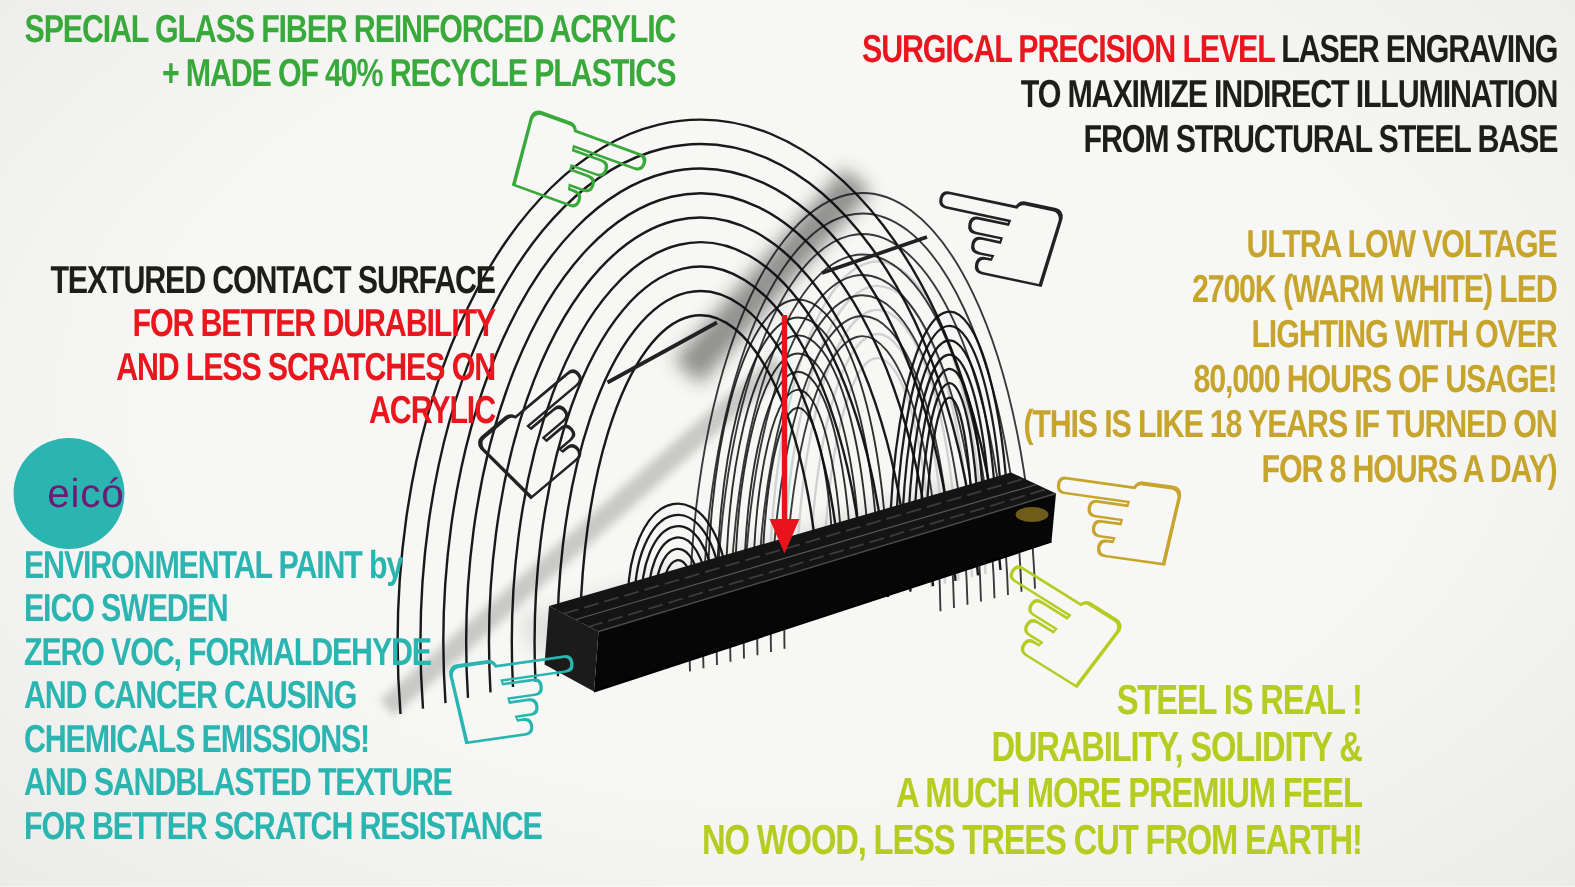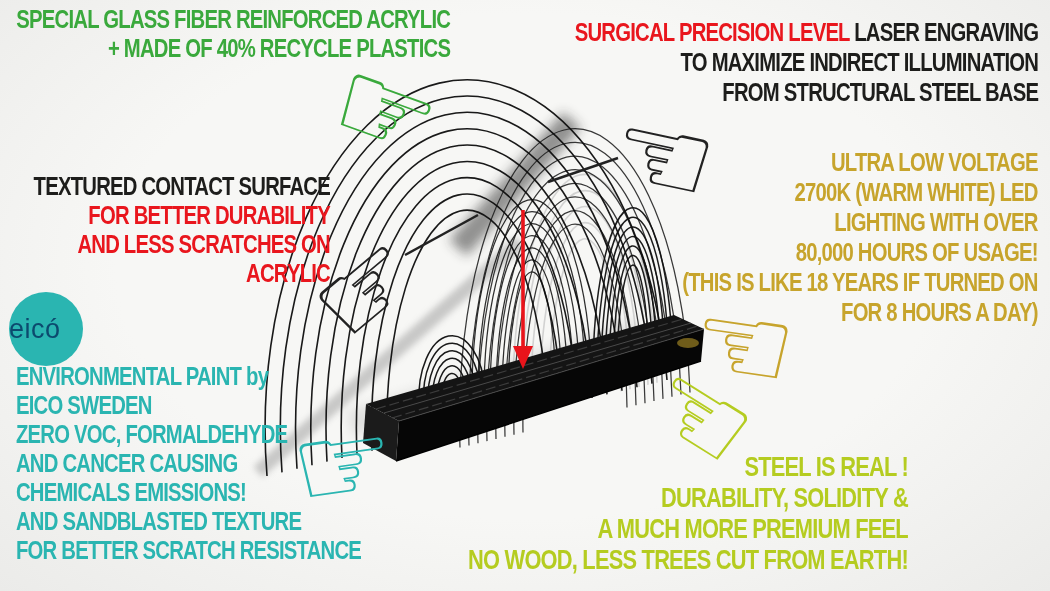--- a/index.html
+++ b/index.html
@@ -29,22 +29,22 @@
     text-align:center;user-select:none;
   }
   #hand-green{left:328px;top:54px;transform:rotate(20deg);}
   #hand-black-top{left:606px;top:100px;transform:rotate(12deg);}
   #hand-black-left{left:308px;top:231px;transform:rotate(-40deg);}
   #hand-gold{left:686px;top:288px;transform:rotate(8deg);}
   #hand-lime{left:643px;top:359px;transform:rotate(32deg);}
   #hand-teal{left:286px;top:407px;transform:rotate(-8deg);}
   #logo{
     position:absolute;left:9px;top:292px;width:74px;height:74px;border-radius:50%;
-    display:flex;align-items:center;justify-content:flex-start;
-    color:#0c4a6e;font-size:27px;letter-spacing:0.5px;
+    display:flex;align-items:center;justify-content:flex-end;
+    color:#701a75;font-size:27px;letter-spacing:0.5px;
   }
 </style>
 </head>
 <body>
 
 <div id="stage">
 
   <svg class="art" width="1050" height="591" viewBox="0 0 1050 591">
     <defs>
       <filter id="blur6" x="-50%" y="-50%" width="200%" height="200%">

